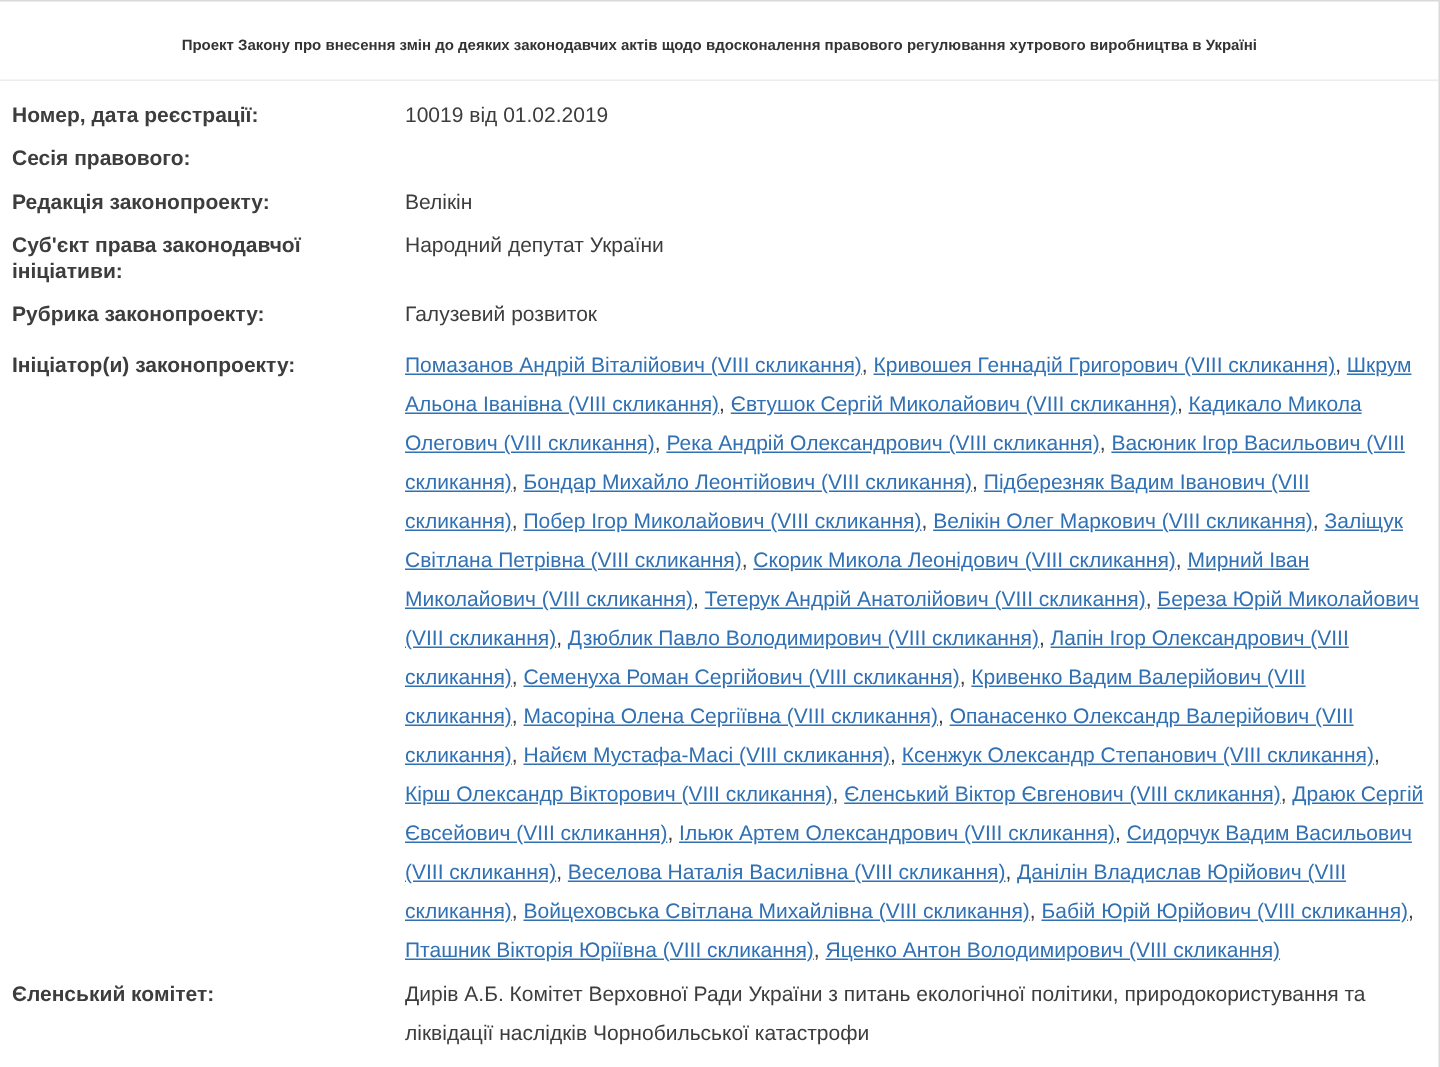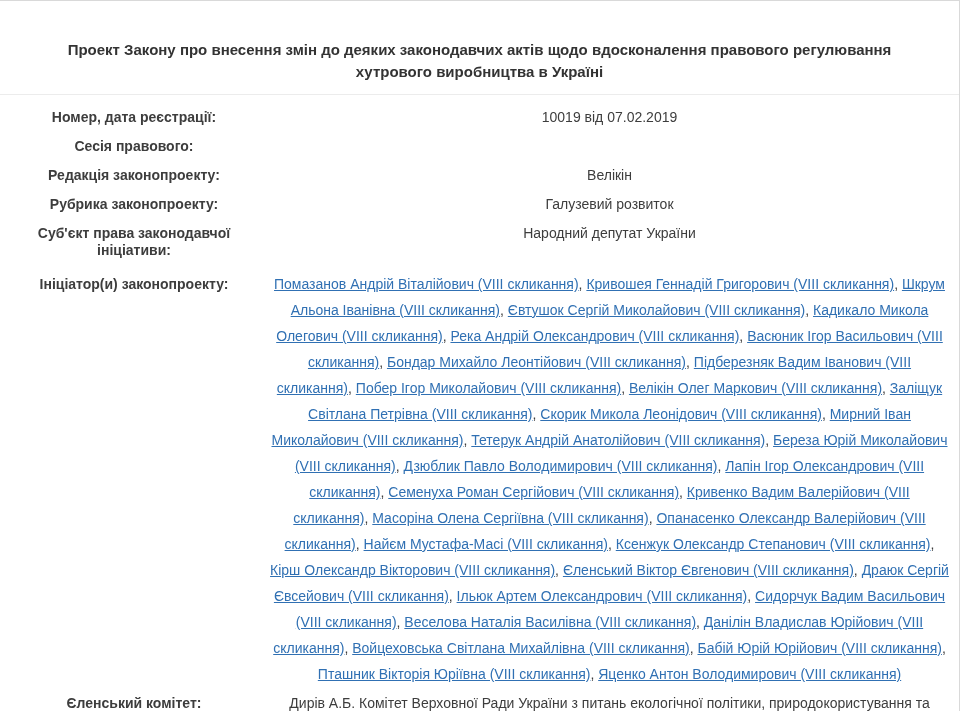--- a/index.html
+++ b/index.html
@@ -10,35 +10,33 @@
   }
   .page {
     width: 960px;
     min-height: 711px;
     border-top: 1px solid var(--color-border, #d9d9d9);
     border-right: 1px solid var(--color-border, #d9d9d9);
     padding-bottom: 18px;
     background: #ffffff;
   }
   .title {
-    font-size: 15px;
+    font-size: 10px;
     font-weight: bold;
     color: #333333;
     text-align: center;
     line-height: 22px;
     padding: 19px 50px 11px;
     border-bottom: 1px solid var(--color-divider, #ececec);
     margin-bottom: 14px;
-    margin-top: 19px;
   }
   .row {
     display: flex;
     align-items: flex-start;
     margin-bottom: 12px;
-    text-align: center;
   }
   .label {
     flex: none;
     width: 270px;
     padding-left: 8px;
     padding-right: 10px;
     font-weight: bold;
     font-size: 14px;
     line-height: 17px;
   }
@@ -58,40 +56,40 @@
 </style>
 </head>
 <body>
 
 <div class="page">
 
   <div class="title">Проект Закону про внесення змін до деяких законодавчих актів щодо вдосконалення правового регулювання хутрового виробництва в Україні</div>
 
   <div class="row">
     <div class="label">Номер, дата реєстрації:</div>
-    <div class="value">10019 від 07.02.2019</div>
+    <div class="value">10019 від 01.02.2019</div>
   </div>
 
   <div class="row">
     <div class="label">Сесія правового:</div>
   </div>
 
   <div class="row">
     <div class="label">Редакція законопроекту:</div>
     <div class="value">Велікін</div>
   </div>
 
   <div class="row">
-    <div class="label">Рубрика законопроекту:</div>
-    <div class="value">Галузевий розвиток</div>
+    <div class="label">Суб'єкт права законодавчої ініціативи:</div>
+    <div class="value">Народний депутат України</div>
   </div>
 
   <div class="row">
-    <div class="label">Суб'єкт права законодавчої ініціативи:</div>
-    <div class="value">Народний депутат України</div>
+    <div class="label">Рубрика законопроекту:</div>
+    <div class="value">Галузевий розвиток</div>
   </div>
 
   <div class="row tall">
     <div class="label">Ініціатор(и) законопроекту:</div>
     <div class="value"><a href="#">Помазанов Андрій Віталійович (VIII скликання)</a>, <a href="#">Кривошея Геннадій Григорович (VIII скликання)</a>, <a href="#">Шкрум Альона Іванівна (VIII скликання)</a>, <a href="#">Євтушок Сергій Миколайович (VIII скликання)</a>, <a href="#">Кадикало Микола Олегович (VIII скликання)</a>, <a href="#">Река Андрій Олександрович (VIII скликання)</a>, <a href="#">Васюник Ігор Васильович (VIII скликання)</a>, <a href="#">Бондар Михайло Леонтійович (VIII скликання)</a>, <a href="#">Підберезняк Вадим Іванович (VIII скликання)</a>, <a href="#">Побер Ігор Миколайович (VIII скликання)</a>, <a href="#">Велікін Олег Маркович (VIII скликання)</a>, <a href="#">Заліщук Світлана Петрівна (VIII скликання)</a>, <a href="#">Скорик Микола Леонідович (VIII скликання)</a>, <a href="#">Мирний Іван Миколайович (VIII скликання)</a>, <a href="#">Тетерук Андрій Анатолійович (VIII скликання)</a>, <a href="#">Береза Юрій Миколайович (VIII скликання)</a>, <a href="#">Дзюблик Павло Володимирович (VIII скликання)</a>, <a href="#">Лапін Ігор Олександрович (VIII скликання)</a>, <a href="#">Семенуха Роман Сергійович (VIII скликання)</a>, <a href="#">Кривенко Вадим Валерійович (VIII скликання)</a>, <a href="#">Масоріна Олена Сергіївна (VIII скликання)</a>, <a href="#">Опанасенко Олександр Валерійович (VIII скликання)</a>, <a href="#">Найєм Мустафа-Масі (VIII скликання)</a>, <a href="#">Ксенжук Олександр Степанович (VIII скликання)</a>, <a href="#">Кірш Олександр Вікторович (VIII скликання)</a>, <a href="#">Єленський Віктор Євгенович (VIII скликання)</a>, <a href="#">Драюк Сергій Євсейович (VIII скликання)</a>, <a href="#">Ільюк Артем Олександрович (VIII скликання)</a>, <a href="#">Сидорчук Вадим Васильович (VIII скликання)</a>, <a href="#">Веселова Наталія Василівна (VIII скликання)</a>, <a href="#">Данілін Владислав Юрійович (VIII скликання)</a>, <a href="#">Войцеховська Світлана Михайлівна (VIII скликання)</a>, <a href="#">Бабій Юрій Юрійович (VIII скликання)</a>, <a href="#">Пташник Вікторія Юріївна (VIII скликання)</a>, <a href="#">Яценко Антон Володимирович (VIII скликання)</a></div>
   </div>
 
   <div class="row tall">
     <div class="label">Єленський комітет:</div>
     <div class="value">Дирів А.Б. Комітет Верховної Ради України з питань екологічної політики, природокористування та ліквідації наслідків Чорнобильської катастрофи</div>

